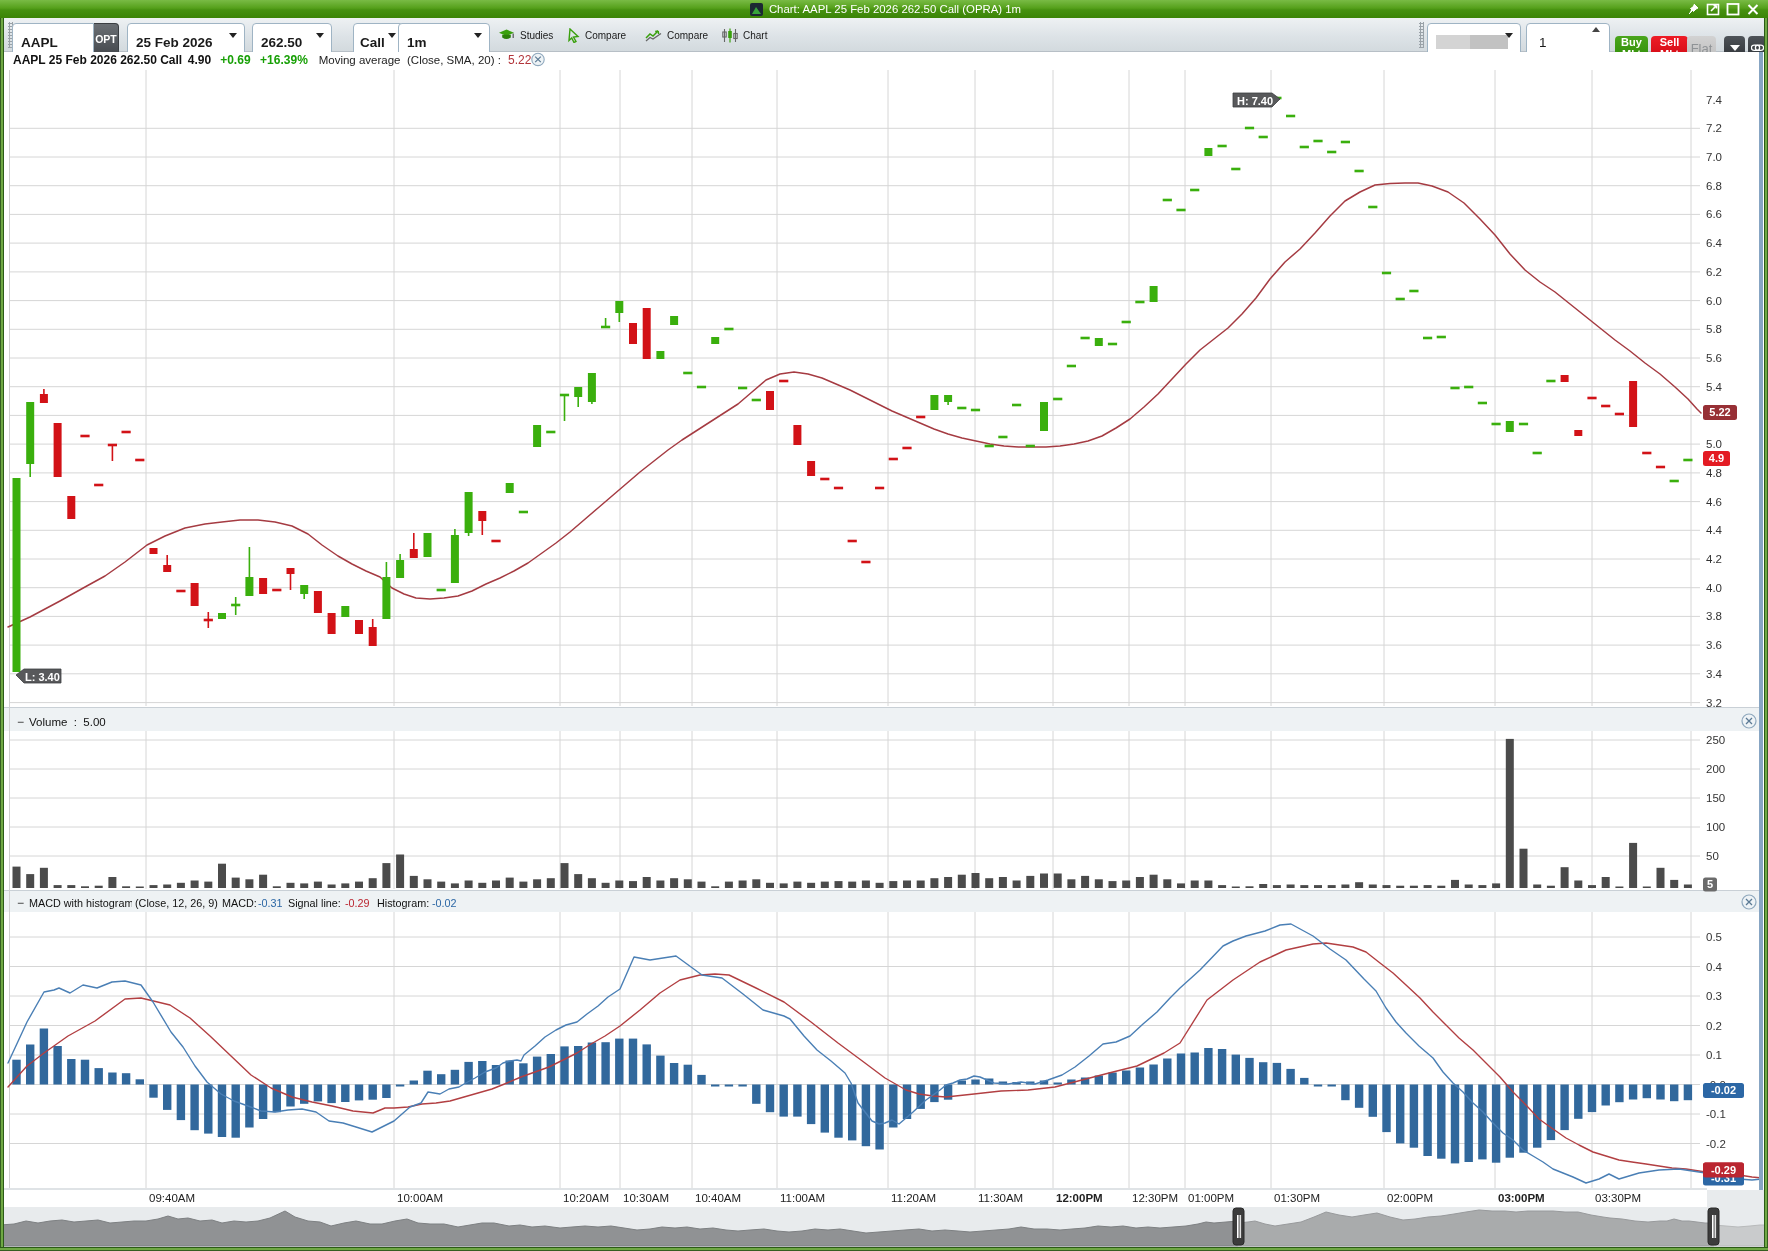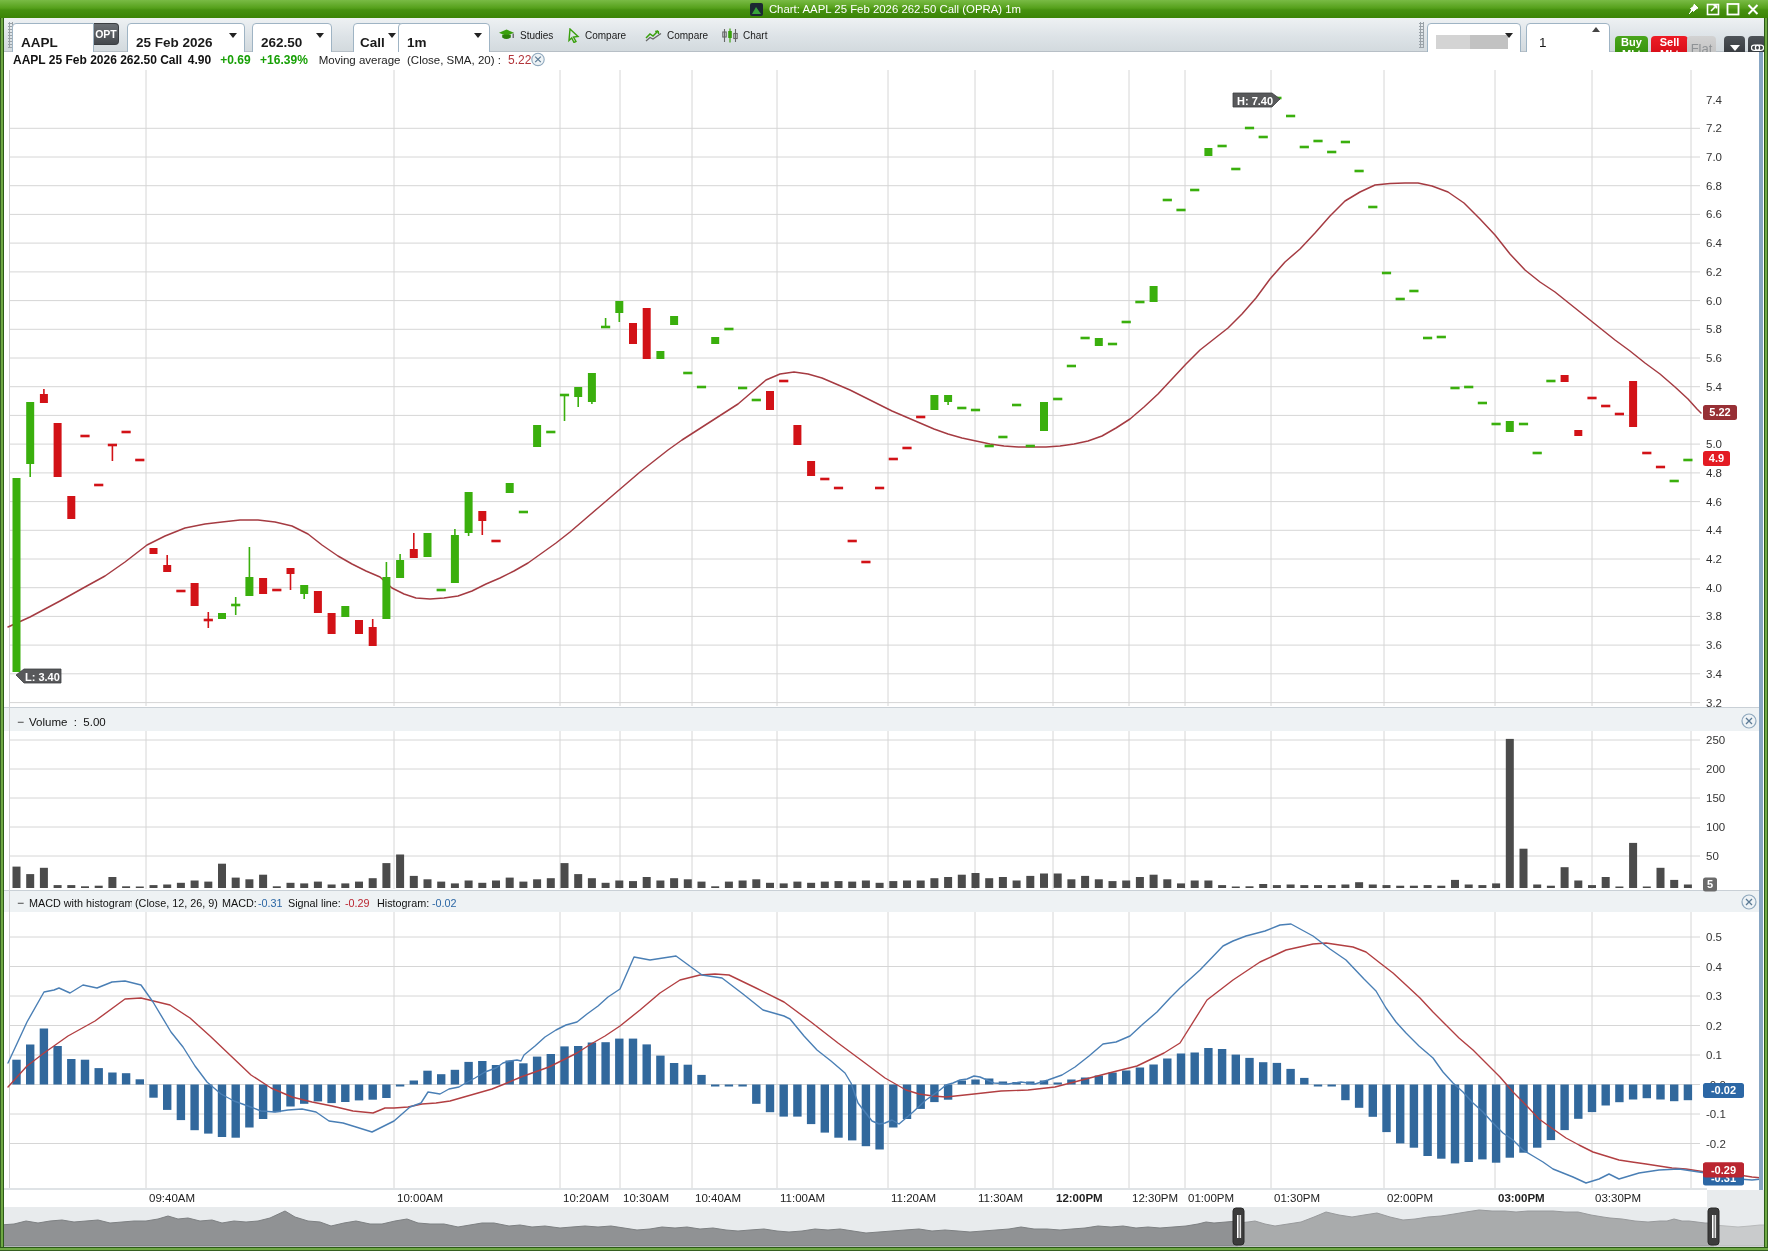--- a/index.html
+++ b/index.html
@@ -9,21 +9,21 @@
 #titlebar .icon:after { content:''; position:absolute; left:2px; bottom:2px; width:0; height:0;
   border-left:4px solid transparent; border-right:5px solid transparent; border-bottom:7px solid #37a43c; }
 #toolbar { position:absolute; left:4px; top:18px; width:1760px; height:34px;
   background:linear-gradient(180deg,#eef1f3 0%,#dde3e7 55%,#d3dade 100%);
   border-bottom:1px solid #b7bfc6; }
 .grip { position:absolute; top:4px; width:5px; height:26px;
   background-image:radial-gradient(circle at 1.5px 1.5px,#9aa2a8 1px,transparent 1.2px);
   background-size:3px 3px; }
 .ibox { position:absolute; top:5px; height:38px; background:#fff; border:1px solid #9fb4c4; border-radius:4px;
   display:flex; align-items:center; font-size:13.5px; font-weight:bold; color:#1a1a1a; }
-#optbtn { position:absolute; top:5px; width:25px; height:22px; background:linear-gradient(180deg,#6a6f74,#45494e); color:#fff;
+#optbtn { position:absolute; top:5px; width:25px; height:32px; background:linear-gradient(180deg,#6a6f74,#45494e); color:#fff;
   font-size:10.5px; font-weight:bold; border:1px solid #3a3e42; border-left:none; border-radius:0 4px 4px 0;
   display:flex; align-items:center; justify-content:center; }
 .combo { padding-left:8px; }
 .combo .arr { position:absolute; right:7px; top:9px; width:0; height:0; border-left:4.5px solid transparent;
   border-right:4.5px solid transparent; border-top:5.5px solid #222; }
 .tbtn { position:absolute; top:10px; display:flex; align-items:center; font-size:10px; color:#1a1a1a; }
 .tbtn svg { margin-right:5px; }
 .obtn { position:absolute; top:4px; height:25px; border-radius:4px; color:#fff; font-weight:bold; font-size:11px; line-height:11.5px;
   display:flex; align-items:center; justify-content:center; text-align:center;margin-top:14px; }
 #wbtns { position:absolute; right:8px; top:2px; display:flex; gap:6px; }

